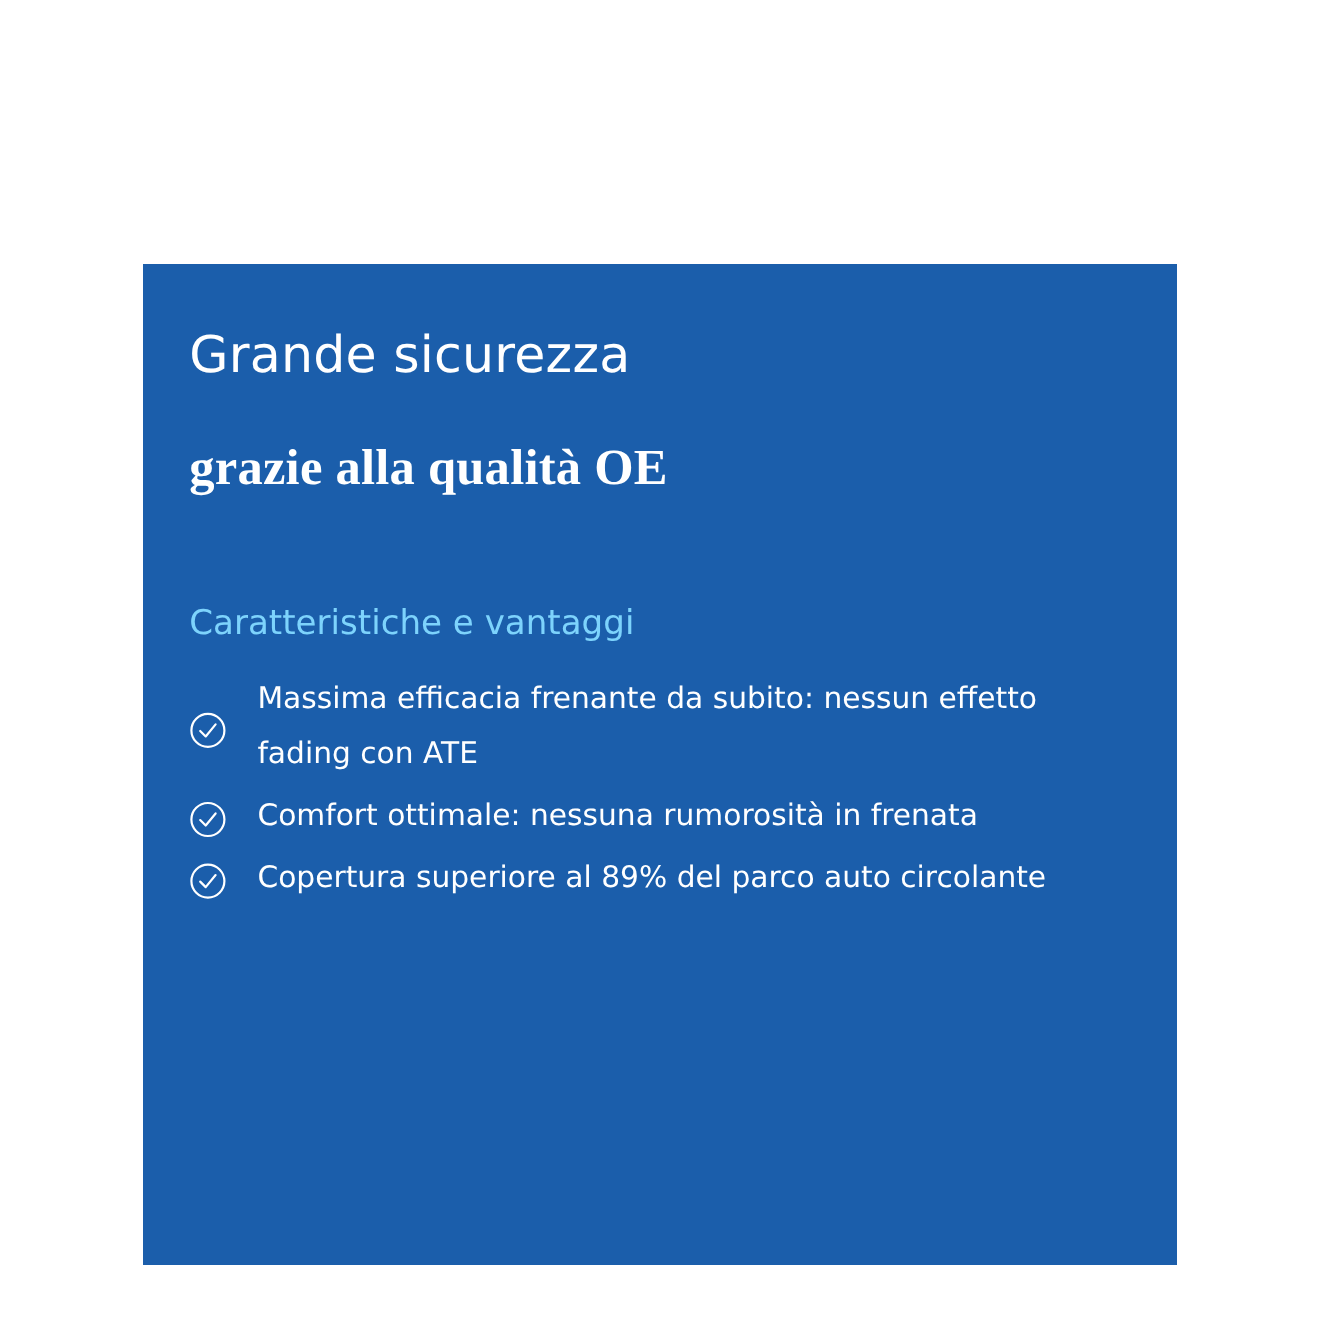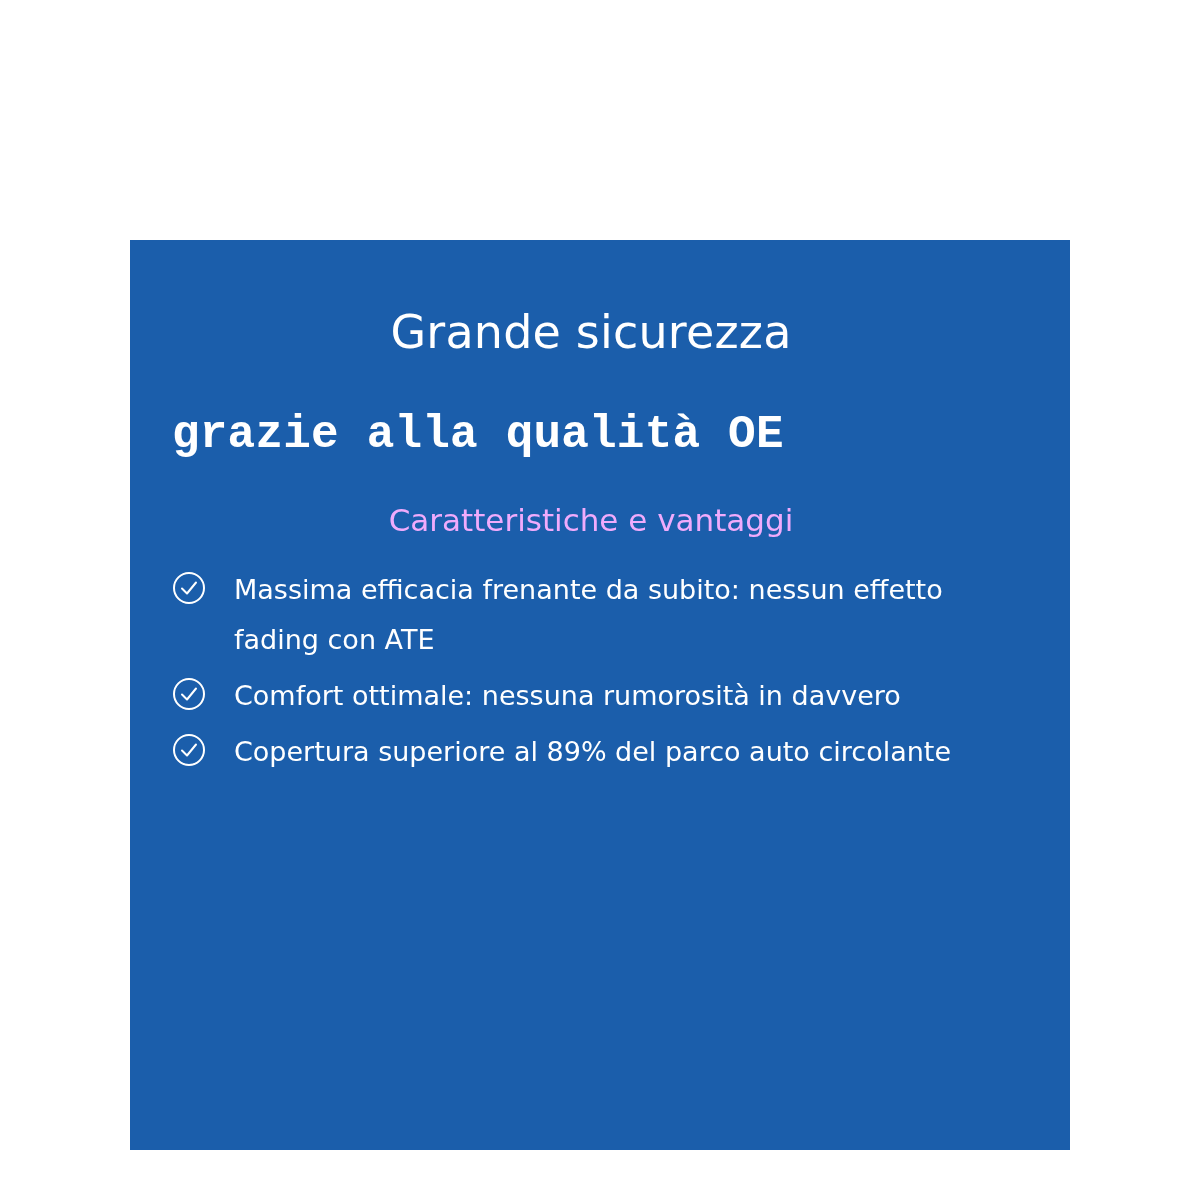--- a/index.html
+++ b/index.html
@@ -34,54 +34,52 @@
     overflow: hidden;
   }
 
   .headline-light {
     font-family: "DejaVu Sans", sans-serif;
     font-weight: 400;
     font-size: 46px;
     line-height: 1.15;
     letter-spacing: 0.2px;
     color: #ffffff;
-    margin: 14px 0 0 0;
+    margin: 4px 0 0 0;
     padding-top: 6px;
-    text-align: center;
   }
 
   .headline-bold {
-    font-family: Liberation Mono, monospace;
+    font-family: Liberation Serif, serif;
     font-weight: 700;
     font-size: 46px;
     line-height: 1.15;
     letter-spacing: 0.2px;
     color: #ffffff;
     margin: 50px 0 0 0;
   }
 
   .subhead {
     font-family: "DejaVu Sans", sans-serif;
     font-weight: 400;
     font-size: 31px;
     line-height: 1.2;
-    color: #f0abfc;
-    margin: 40px 0 0 0;
-    text-align: center;
+    color: #7dd3fc;
+    margin: 96px 0 0 0;
   }
 
   .feature-list {
     list-style: none;
     margin: 26px 0 0 0;
     padding: 0;
   }
 
   .feature-item {
     display: flex;
-    align-items: flex-start;
+    align-items: center;
     margin: 0 0 6px 0;
   }
 
   .check-icon {
     flex: 0 0 auto;
     width: 34px;
     height: 34px;
     margin-top: 6px;
     margin-right: 28px;
   }
@@ -127,21 +125,21 @@
       </li>
 
 
       <li class="feature-item">
         <span class="check-icon">
           <svg viewBox="0 0 34 34" xmlns="http://www.w3.org/2000/svg">
             <circle cx="17" cy="17" r="15" fill="none" stroke="#ffffff" stroke-width="2"></circle>
             <polyline points="10,17.5 15,22.5 24,11.5" fill="none" stroke="#ffffff" stroke-width="2" stroke-linecap="round" stroke-linejoin="round"></polyline>
           </svg>
         </span>
-        <span class="feature-text">Comfort ottimale: nessuna rumorosità in davvero</span>
+        <span class="feature-text">Comfort ottimale: nessuna rumorosità in frenata</span>
       </li>
 
       <li class="feature-item">
         <span class="check-icon">
           <svg viewBox="0 0 34 34" xmlns="http://www.w3.org/2000/svg">
             <circle cx="17" cy="17" r="15" fill="none" stroke="#ffffff" stroke-width="2"></circle>
             <polyline points="10,17.5 15,22.5 24,11.5" fill="none" stroke="#ffffff" stroke-width="2" stroke-linecap="round" stroke-linejoin="round"></polyline>
           </svg>
         </span>
         <span class="feature-text">Copertura superiore al 89% del parco auto circolante</span>

